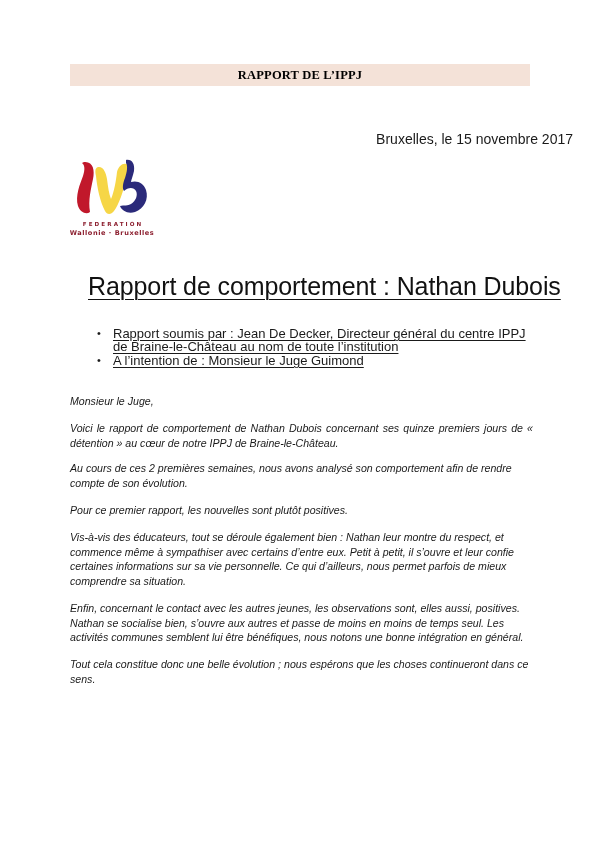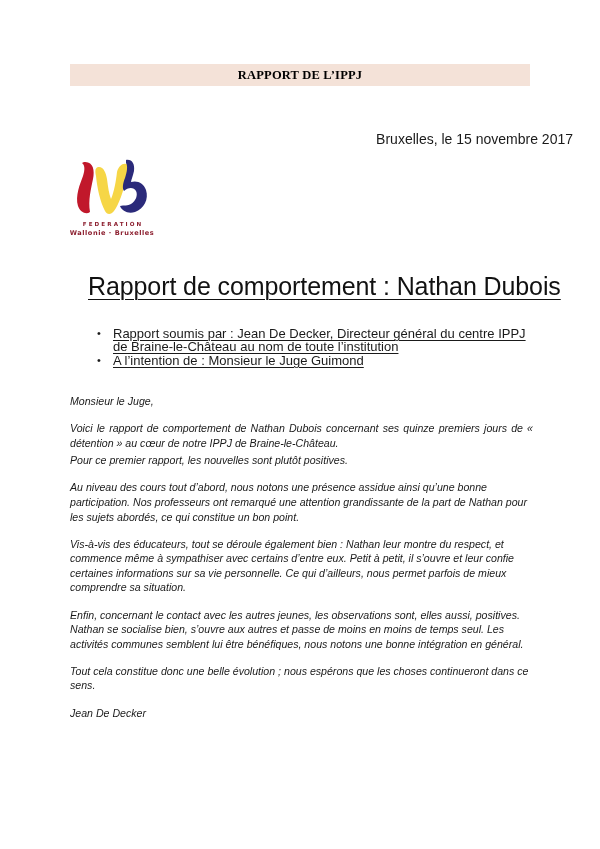--- a/index.html
+++ b/index.html
@@ -158,21 +158,21 @@
     font-size: 10.6px;
     line-height: 14.6px;
     color: #1a1a1a;
     font-style: italic;
   }
   .body-block p.justify {
     text-align: justify;
     text-justify: inter-word;
   }
   .body-block p.nogap {
-    margin-bottom: 3px;
+    margin-bottom: 11px;
   }
   .signature {
     margin-top: 2px;
   }
 </style>
 </head>
 <body>
 
 <div class="page">
 
@@ -208,28 +208,27 @@
     </li>
     <li>
       <span class="txt">A l’intention de : Monsieur le Juge Guimond</span>
     </li>
   </ul>
 
   <div class="body-block">
     <p>Monsieur le Juge,</p>
 
     <p class="justify nogap">Voici le rapport de comportement de Nathan Dubois concernant ses quinze premiers jours de « détention » au cœur de notre IPPJ de Braine-le-Château.</p>
+    <p>Au cours de ces 2 premières semaines, nous avons analysé son comportement afin de rendre compte de son évolution.</p>
 
     <p>Pour ce premier rapport, les nouvelles sont plutôt positives.</p>
 
-    <p>Au niveau des cours tout d’abord, nous notons une présence assidue ainsi qu’une bonne participation. Nos professeurs ont remarqué une attention grandissante de la part de Nathan pour les sujets abordés, ce qui constitue un bon point.</p>
 
     <p>Vis-à-vis des éducateurs, tout se déroule également bien : Nathan leur montre du respect, et commence même à sympathiser avec certains d’entre eux. Petit à petit, il s’ouvre et leur confie certaines informations sur sa vie personnelle. Ce qui d’ailleurs, nous permet parfois de mieux comprendre sa situation.</p>
 
     <p>Enfin, concernant le contact avec les autres jeunes, les observations sont, elles aussi, positives. Nathan se socialise bien, s’ouvre aux autres et passe de moins en moins de temps seul. Les activités communes semblent lui être bénéfiques, nous notons une bonne intégration en général.</p>
 
     <p>Tout cela constitue donc une belle évolution ; nous espérons que les choses continueront dans ce sens.</p>
 
 
-    <p class="signature">Jean De Decker</p>
   </div>
 
 </div>
 
 </body></html>

